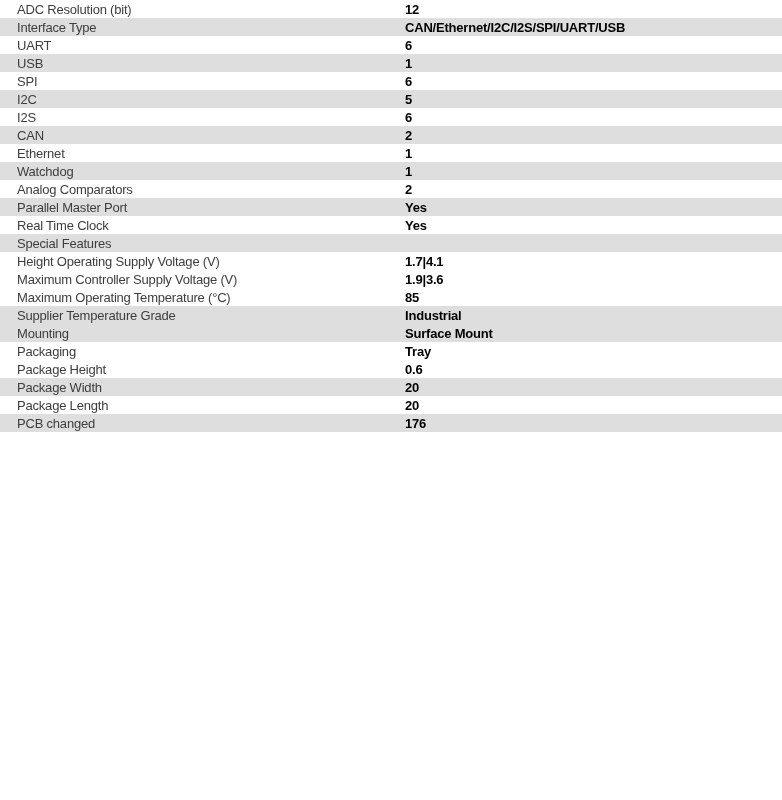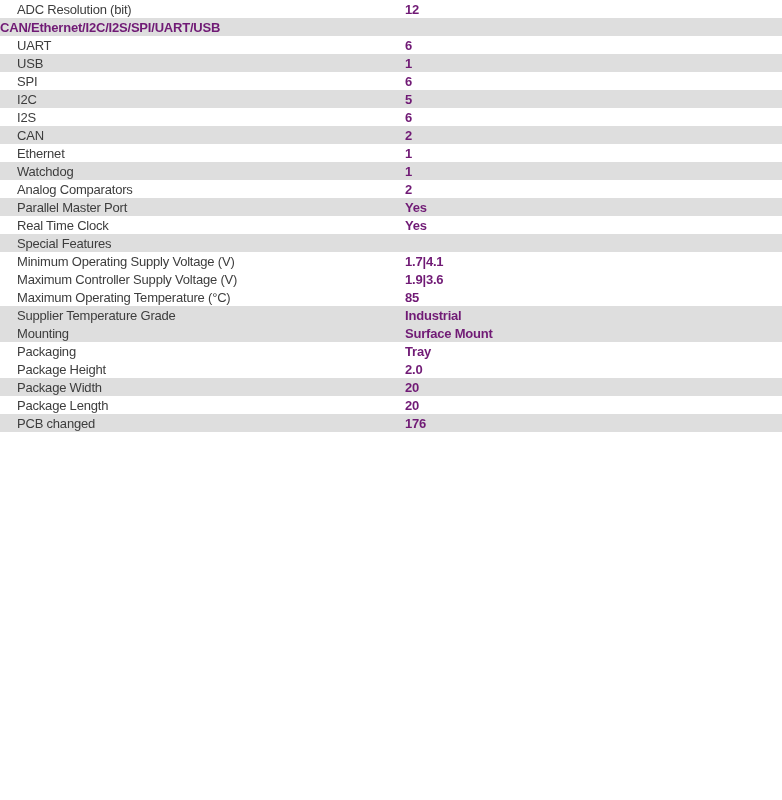--- a/index.html
+++ b/index.html
@@ -33,35 +33,36 @@
     box-sizing: border-box;
     width: 405px;
     padding-left: 17px;
     color: #3d3d3d;
     font-weight: 400;
     white-space: nowrap;
     overflow: hidden;
   }
   .spec-value {
     flex: 1;
-    color: #701a75;
+    color: #000000;
     font-weight: 700;
     white-space: nowrap;
     overflow: hidden;
   }
 </style>
 </head>
 <body>
 
 <div class="spec-table" id="spec-table">
     <div class="spec-row">
       <div class="spec-label">ADC Resolution (bit)</div>
       <div class="spec-value">12</div>
     </div>
     <div class="spec-row alt">
+      <div class="spec-label">Interface Type</div>
       <div class="spec-value">CAN/Ethernet/I2C/I2S/SPI/UART/USB</div>
     </div>
     <div class="spec-row">
       <div class="spec-label">UART</div>
       <div class="spec-value">6</div>
     </div>
     <div class="spec-row alt">
       <div class="spec-label">USB</div>
       <div class="spec-value">1</div>
     </div>
@@ -98,21 +99,21 @@
       <div class="spec-value">Yes</div>
     </div>
     <div class="spec-row">
       <div class="spec-label">Real Time Clock</div>
       <div class="spec-value">Yes</div>
     </div>
     <div class="spec-row alt">
       <div class="spec-label">Special Features</div>
     </div>
     <div class="spec-row">
-      <div class="spec-label">Minimum Operating Supply Voltage (V)</div>
+      <div class="spec-label">Height Operating Supply Voltage (V)</div>
       <div class="spec-value">1.7|4.1</div>
     </div>
     <div class="spec-row">
       <div class="spec-label">Maximum Controller Supply Voltage (V)</div>
       <div class="spec-value">1.9|3.6</div>
     </div>
     <div class="spec-row">
       <div class="spec-label">Maximum Operating Temperature (°C)</div>
       <div class="spec-value">85</div>
     </div>
@@ -123,21 +124,21 @@
     <div class="spec-row alt">
       <div class="spec-label">Mounting</div>
       <div class="spec-value">Surface Mount</div>
     </div>
     <div class="spec-row">
       <div class="spec-label">Packaging</div>
       <div class="spec-value">Tray</div>
     </div>
     <div class="spec-row">
       <div class="spec-label">Package Height</div>
-      <div class="spec-value">2.0</div>
+      <div class="spec-value">0.6</div>
     </div>
     <div class="spec-row alt">
       <div class="spec-label">Package Width</div>
       <div class="spec-value">20</div>
     </div>
     <div class="spec-row">
       <div class="spec-label">Package Length</div>
       <div class="spec-value">20</div>
     </div>
     <div class="spec-row alt">

